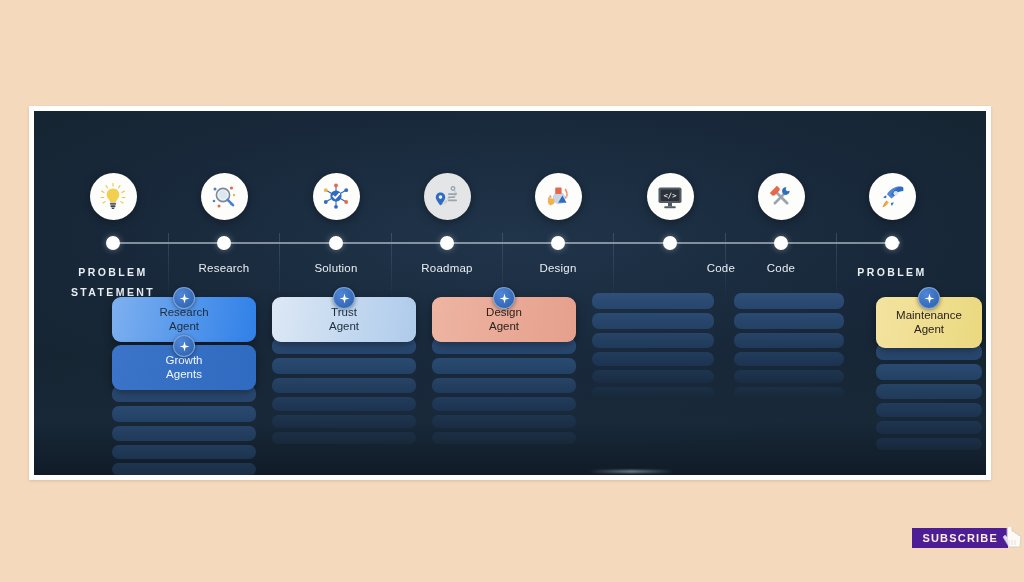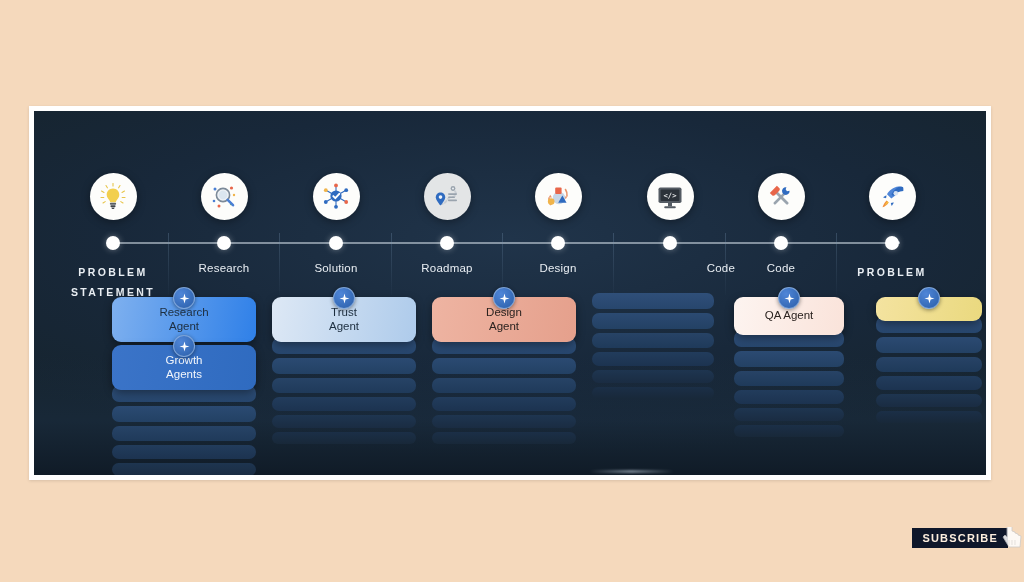--- a/index.html
+++ b/index.html
@@ -198,21 +198,21 @@
   #subscribe-overlay {
     position: absolute;
     right: 0;
     top: 527px;
     height: 22px;
     display: flex;
     align-items: center;
     overflow: hidden;
   }
   #subscribe-button {
-    background: #0f172a;
+    background: #4c1d95;
     color: #fdeede;
     font-weight: bold;
     font-size: 11px;
     letter-spacing: 1.2px;
     padding: 4px 10px;
     font-family: "Liberation Sans", sans-serif;
     border: none;
     white-space: nowrap;
   }
   #subscribe-cursor {
@@ -454,44 +454,37 @@
             <div class="ghosts">
               <div class="ghost g1"></div>
               <div class="ghost g2"></div>
               <div class="ghost g3"></div>
               <div class="ghost g4"></div>
               <div class="ghost g5"></div>
               <div class="ghost g6"></div>
             </div>
           </div>
           <div class="stack" style="left: 700px; width: 110px;">
-            <div class="card tall" style="background: linear-gradient(100deg, rgb(253, 244, 240) 0%, rgb(250, 227, 218) 100%); color: rgb(43, 35, 32);">
-              <span class="badge">
-                <svg width="11" height="11" viewBox="0 0 12 12">
-                  <path d="M6 0.6 L7.2 4.8 L11.4 6 L7.2 7.2 L6 11.4 L4.8 7.2 L0.6 6 L4.8 4.8 Z" fill="#ffffff"></path>
-                </svg>
-              </span>
-              <span class="card-label">QA Agent</span>
-            </div>
             <div class="ghosts">
               <div class="ghost g1"></div>
               <div class="ghost g2"></div>
               <div class="ghost g3"></div>
               <div class="ghost g4"></div>
               <div class="ghost g5"></div>
               <div class="ghost g6"></div>
             </div>
           </div>
           <div class="stack" style="left: 842px; width: 106px;">
             <div class="card tall" style="background: linear-gradient(100deg, rgb(244, 227, 160) 0%, rgb(234, 217, 127) 100%); color: rgb(43, 35, 32);">
               <span class="badge">
                 <svg width="11" height="11" viewBox="0 0 12 12">
                   <path d="M6 0.6 L7.2 4.8 L11.4 6 L7.2 7.2 L6 11.4 L4.8 7.2 L0.6 6 L4.8 4.8 Z" fill="#ffffff"></path>
                 </svg>
               </span>
+              <span class="card-label">Maintenance Agent</span>
             </div>
             <div class="ghosts">
               <div class="ghost g1"></div>
               <div class="ghost g2"></div>
               <div class="ghost g3"></div>
               <div class="ghost g4"></div>
               <div class="ghost g5"></div>
               <div class="ghost g6"></div>
             </div>
           </div>

